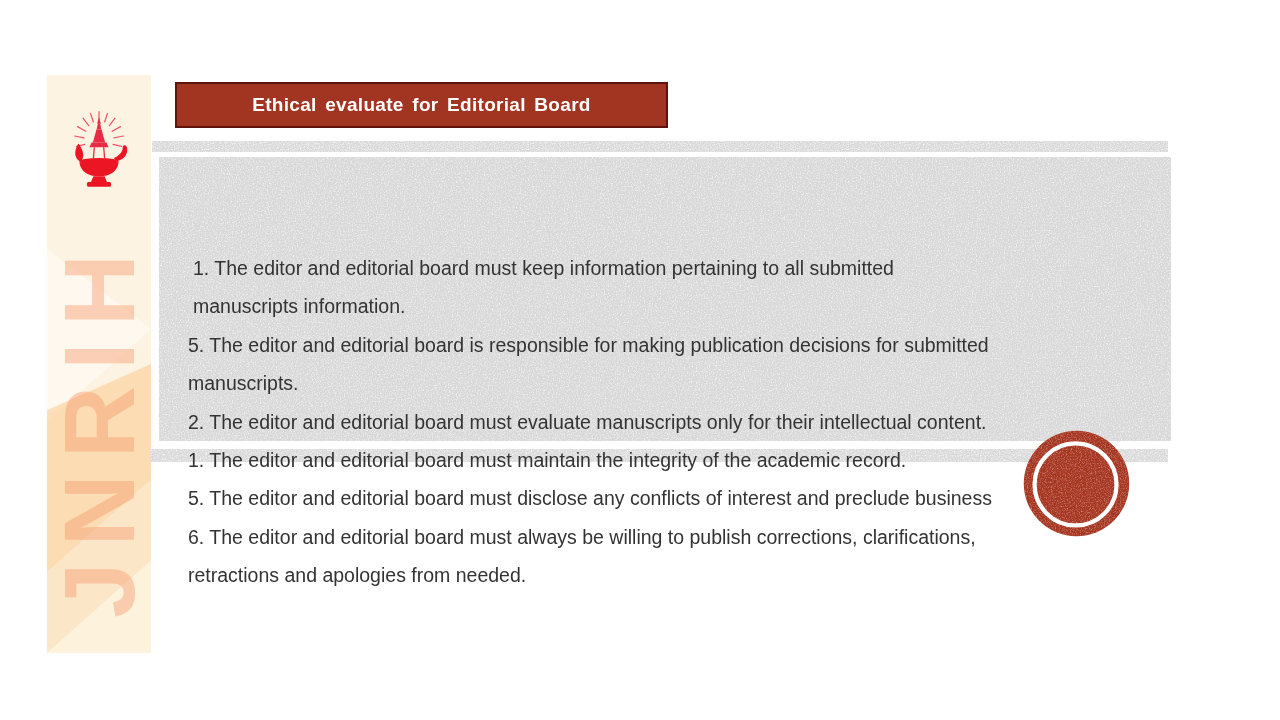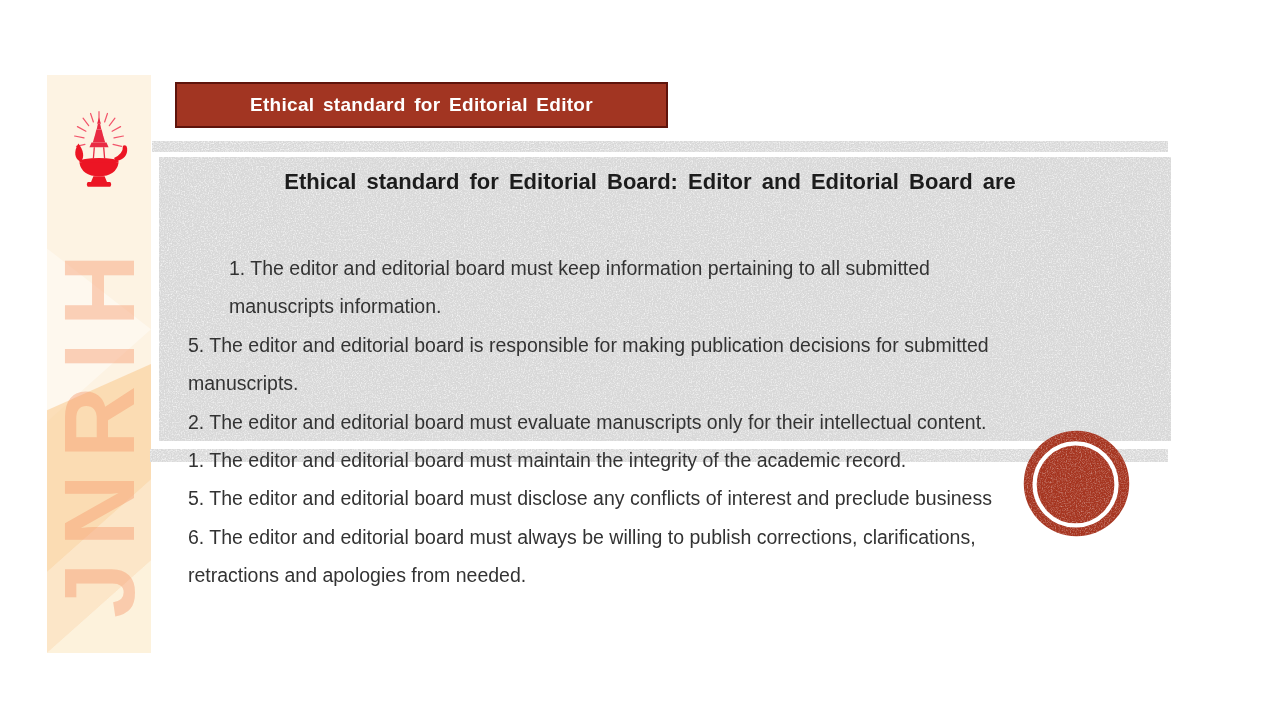--- a/index.html
+++ b/index.html
@@ -54,21 +54,21 @@
   .slide-title {
     position:absolute; left:190px; top:158px; width:920px; text-align:center;
     font-weight:bold; color:#1c1c1c; font-size:22px; line-height:47px; word-spacing:4px;
     white-space:nowrap;
   }
   .list {
     position:absolute; left:188px; top:249px; width:960px;
     color:#333333; font-size:19.5px; line-height:38.4px;
   }
   .list .line { white-space:nowrap; }
-  .list .indent { padding-left:5px;margin-left:36px; }
+  .list .indent { padding-left:5px; }
 </style>
 </head>
 <body>
 
 <div class="stage">
 
   <svg width="0" height="0" style="position:absolute" aria-hidden="true">
     <defs>
       <filter id="speckle" x="0%" y="0%" width="100%" height="100%">
         <feTurbulence type="fractalNoise" baseFrequency="0.8" numOctaves="2" seed="11" stitchTiles="stitch"></feTurbulence>
@@ -119,21 +119,21 @@
         <path d="M11 60 Q13.5 75 32 75 Q50.5 75 53 60 Z"></path>
         <path d="M26 75 h12 l2.5 6 h-17 z"></path>
         <path d="M20 81 h24 q2 2.5 0 5 h-24 q-2 -2.5 0 -5 z"></path>
       </g>
     </svg>
   </div>
 
   <div class="jnrih">JNRIH</div>
 
   <div class="banner">
-    <span>Ethical standard for Editorial Editor</span>
+    <span>Ethical evaluate for Editorial Board</span>
   </div>
 
   <div class="band strip1">
     <svg preserveAspectRatio="none">
         <rect width="100%" height="100%" fill="#d8d8d8"></rect>
         <rect width="100%" height="100%" filter="url(#speckle)"></rect>
       </svg>
   </div>
   <div class="band block">
     <svg preserveAspectRatio="none">
@@ -159,21 +159,20 @@
       <g clip-path="url(#stampClip)" opacity="0.55">
         <rect width="120" height="120" filter="url(#speckle2)"></rect>
       </g>
       <circle cx="59" cy="61" r="43.5" fill="none" stroke="#ffffff" stroke-width="4.5"></circle>
     </svg>
   </div>
 
   <div class="text-layer">
 
     <div class="slide-title">
-      <div>Ethical standard for Editorial Board: Editor and Editorial Board are</div>
     </div>
 
     <div class="list">
       <div class="line indent">1. The editor and editorial board must keep information pertaining to all submitted</div>
       <div class="line indent">manuscripts information.</div>
       <div class="line">5. The editor and editorial board is responsible for making publication decisions for submitted</div>
       <div class="line">manuscripts.</div>
       <div class="line">2. The editor and editorial board must evaluate manuscripts only for their intellectual content.</div>
       <div class="line">1. The editor and editorial board must maintain the integrity of the academic record.</div>
       <div class="line">5. The editor and editorial board must disclose any conflicts of interest and preclude business</div>

